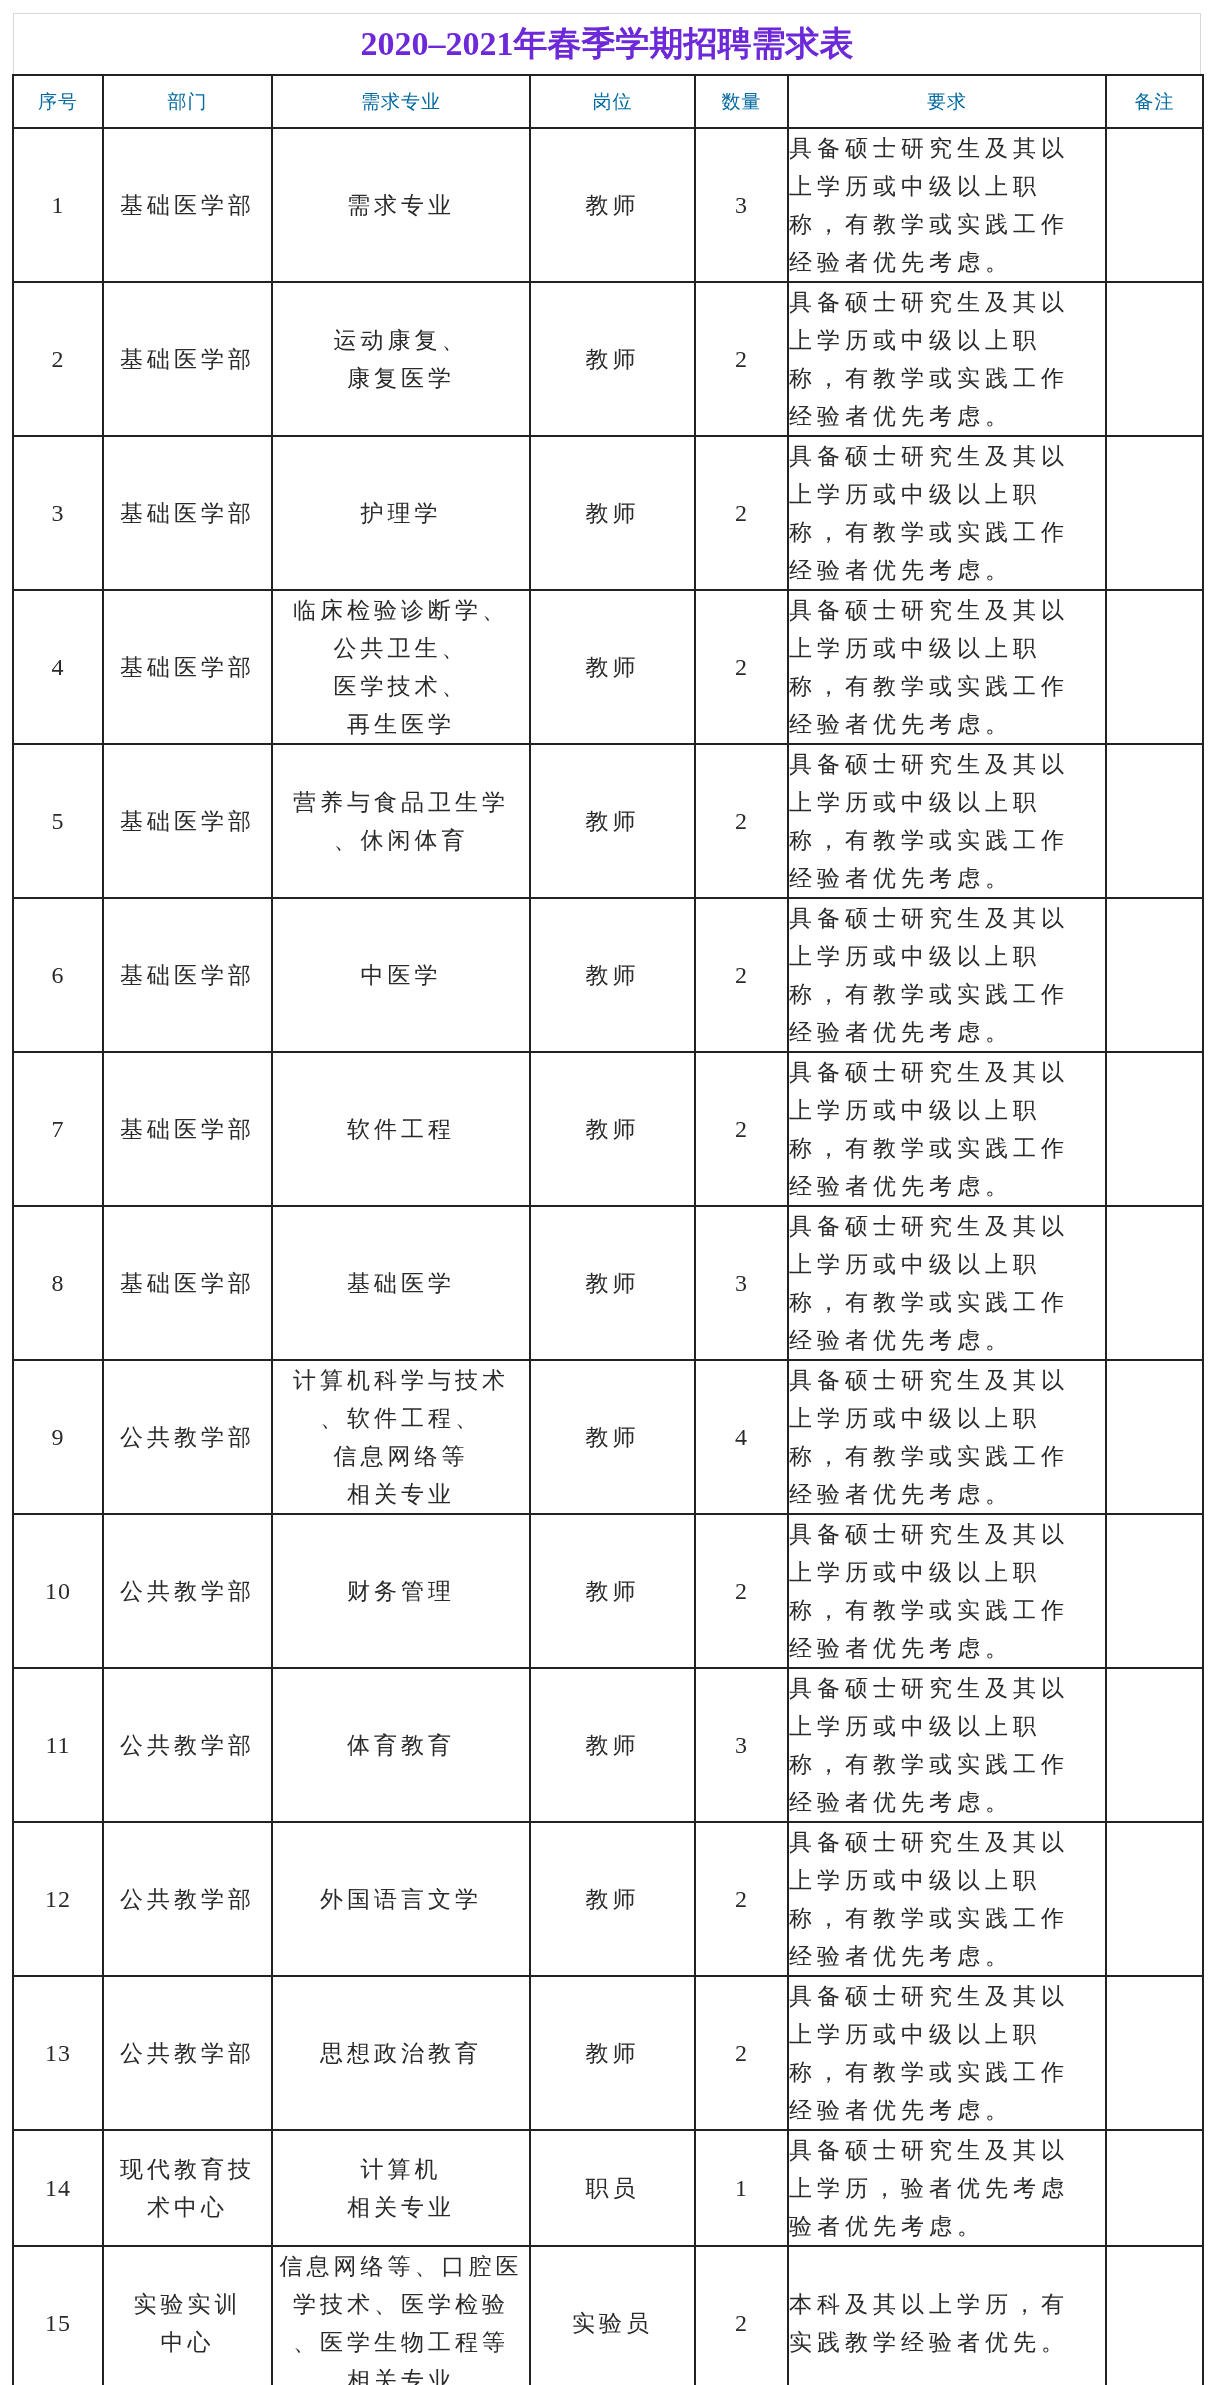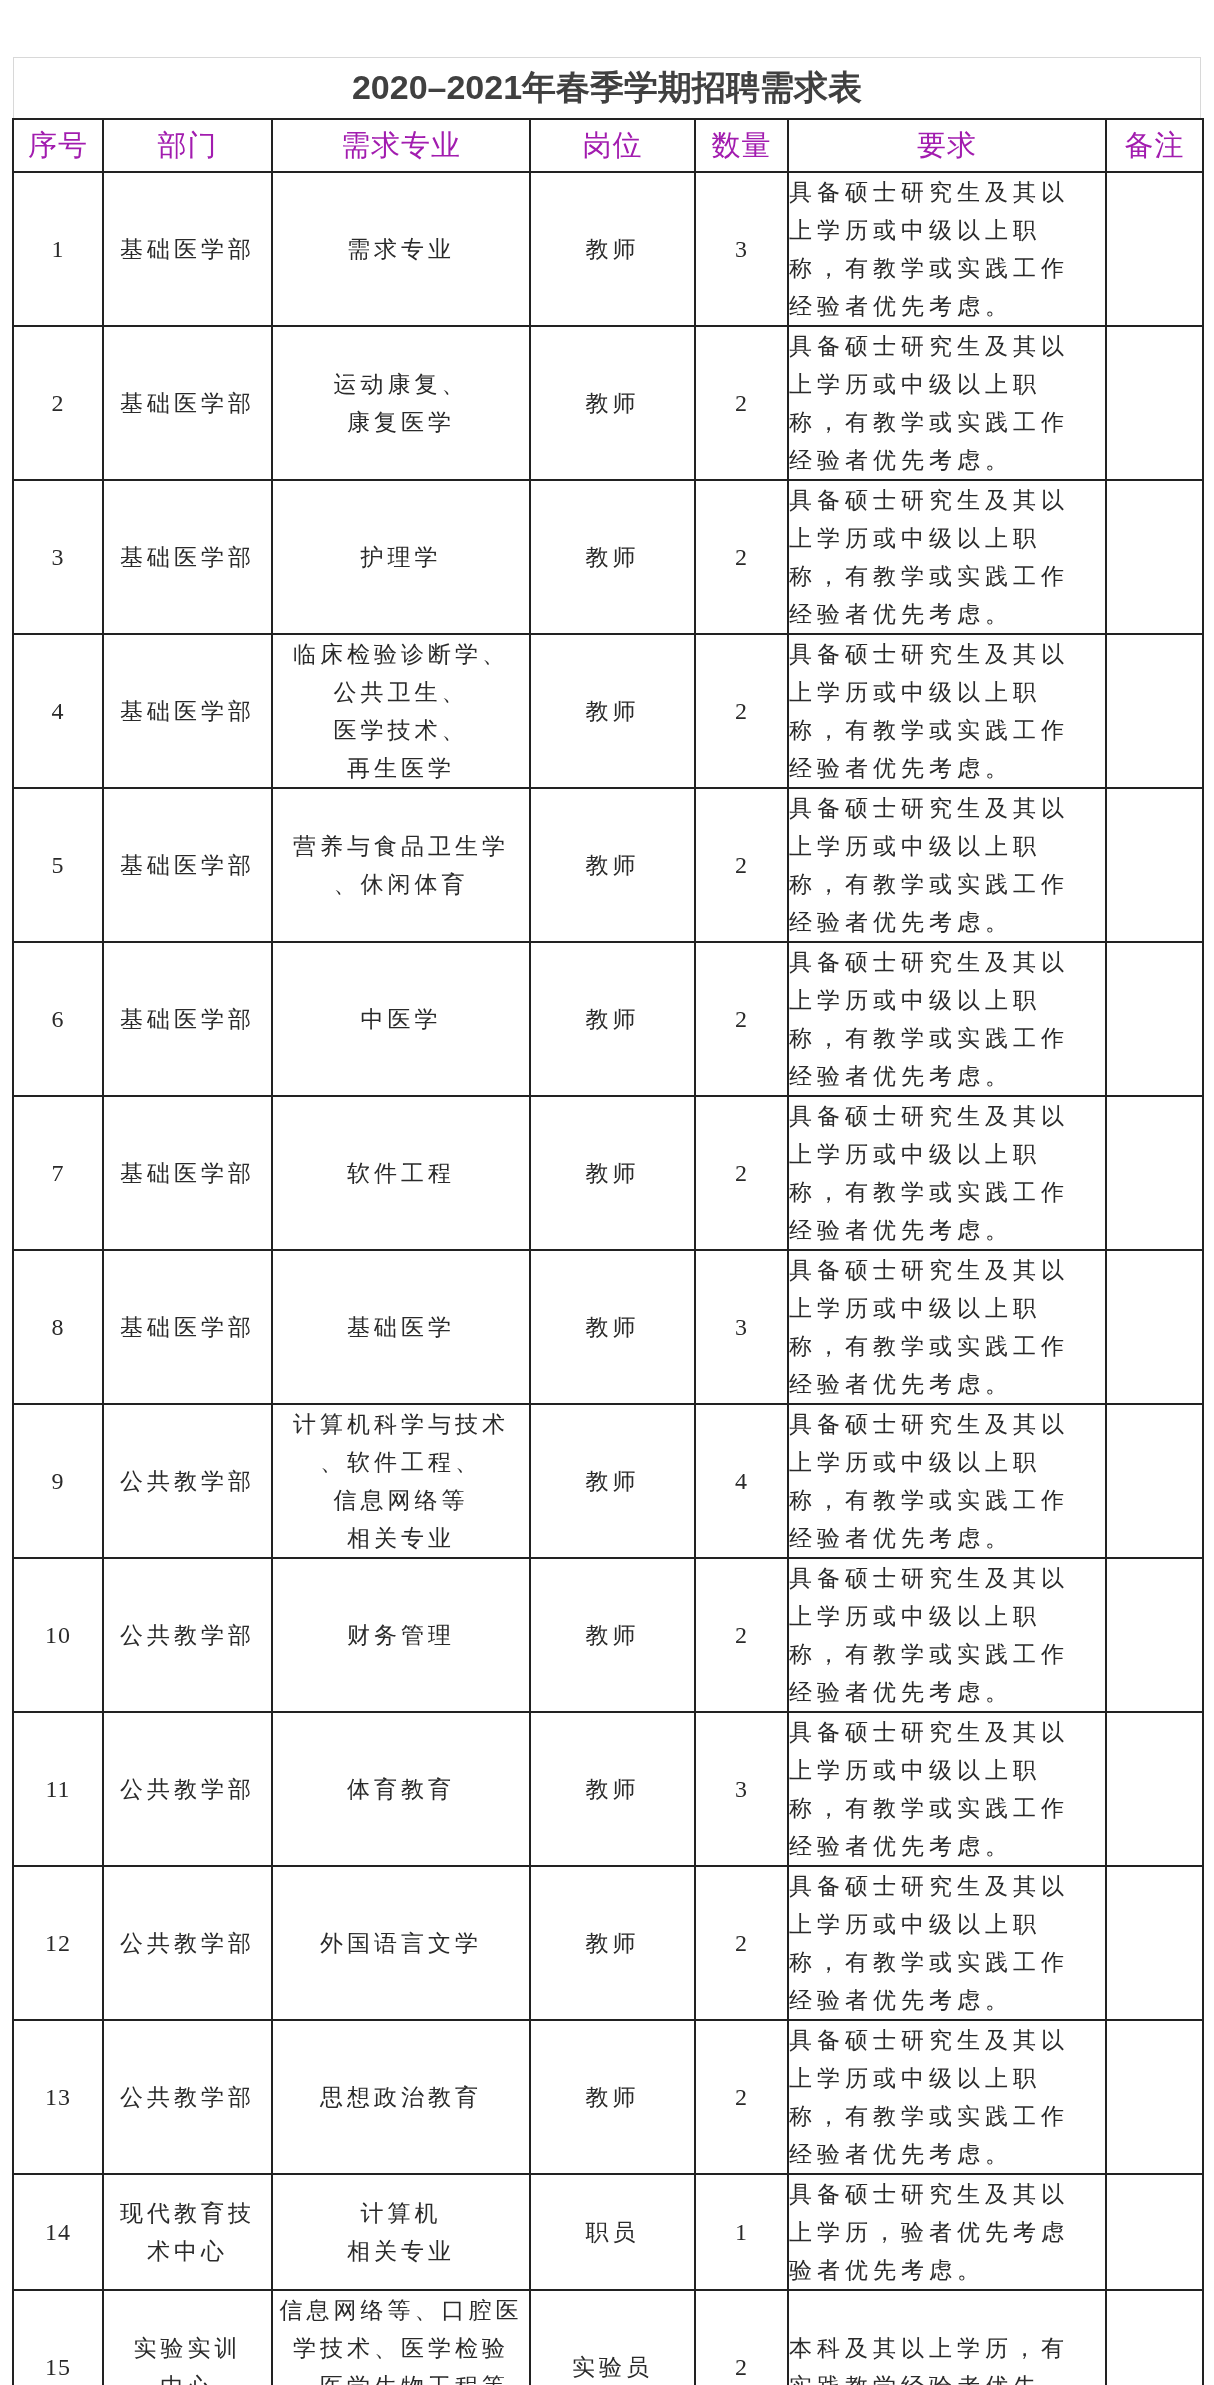--- a/index.html
+++ b/index.html
@@ -1,23 +1,23 @@
 <!DOCTYPE html>
 <html><head>
   <meta charset="utf-8">
   <style>
     html, body { margin:0; padding:0; background:#ffffff; }
     body { width:1214px; height:2385px; position:relative; overflow:hidden;
       font-family: "DejaVu Serif", "Liberation Serif", serif; color:#1a1a1a; }
     .sheet { position:absolute; left:13px; top:13px; width:1188px; }
     .title-row { height:60px; border:1px solid #d8d8d8; border-bottom:none; display:flex; align-items:center; justify-content:center;
-      font-family:Liberation Sans, sans-serif; font-weight:bold; font-size:34px; color:#404040; letter-spacing:0px;margin-top:44px; }
+      font-family:Liberation Serif, serif; font-weight:bold; font-size:34px; color:#6d28d9; letter-spacing:0px; }
     table { border-collapse:collapse; table-layout:fixed; width:1190px; margin-left:-1px; }
     td, th { border:2px solid #222; text-align:center; vertical-align:middle; padding:0; font-weight:normal; }
-    th { height:51px; font-family:"DejaVu Sans","Liberation Sans",sans-serif; font-size:29px; color:#a21caf; letter-spacing:1px; }
+    th { height:51px; font-family:"DejaVu Sans","Liberation Sans",sans-serif; font-size:19px; color:#0369a1; letter-spacing:1px; }
     td { font-size:23px; line-height:38px; color:#2a2a2a; letter-spacing:4px; }
     td.num { font-family:"Liberation Serif","DejaVu Serif",serif; font-size:24px; letter-spacing:1px; }
     td.req { text-align:left; padding-left:0; letter-spacing:5px; }
     tr.row td { height:148px; }
     tr.row-short td { height:110px; }
     .line { display:block; white-space:nowrap; }
   </style>
 </head>
 <body>
 

